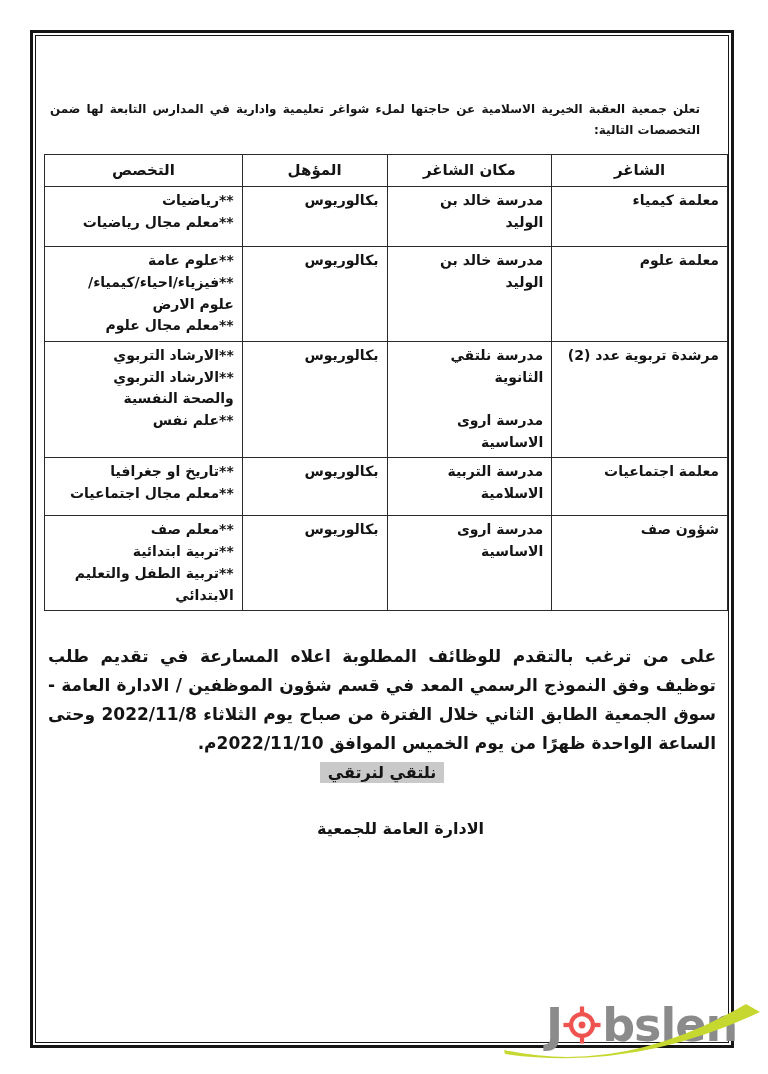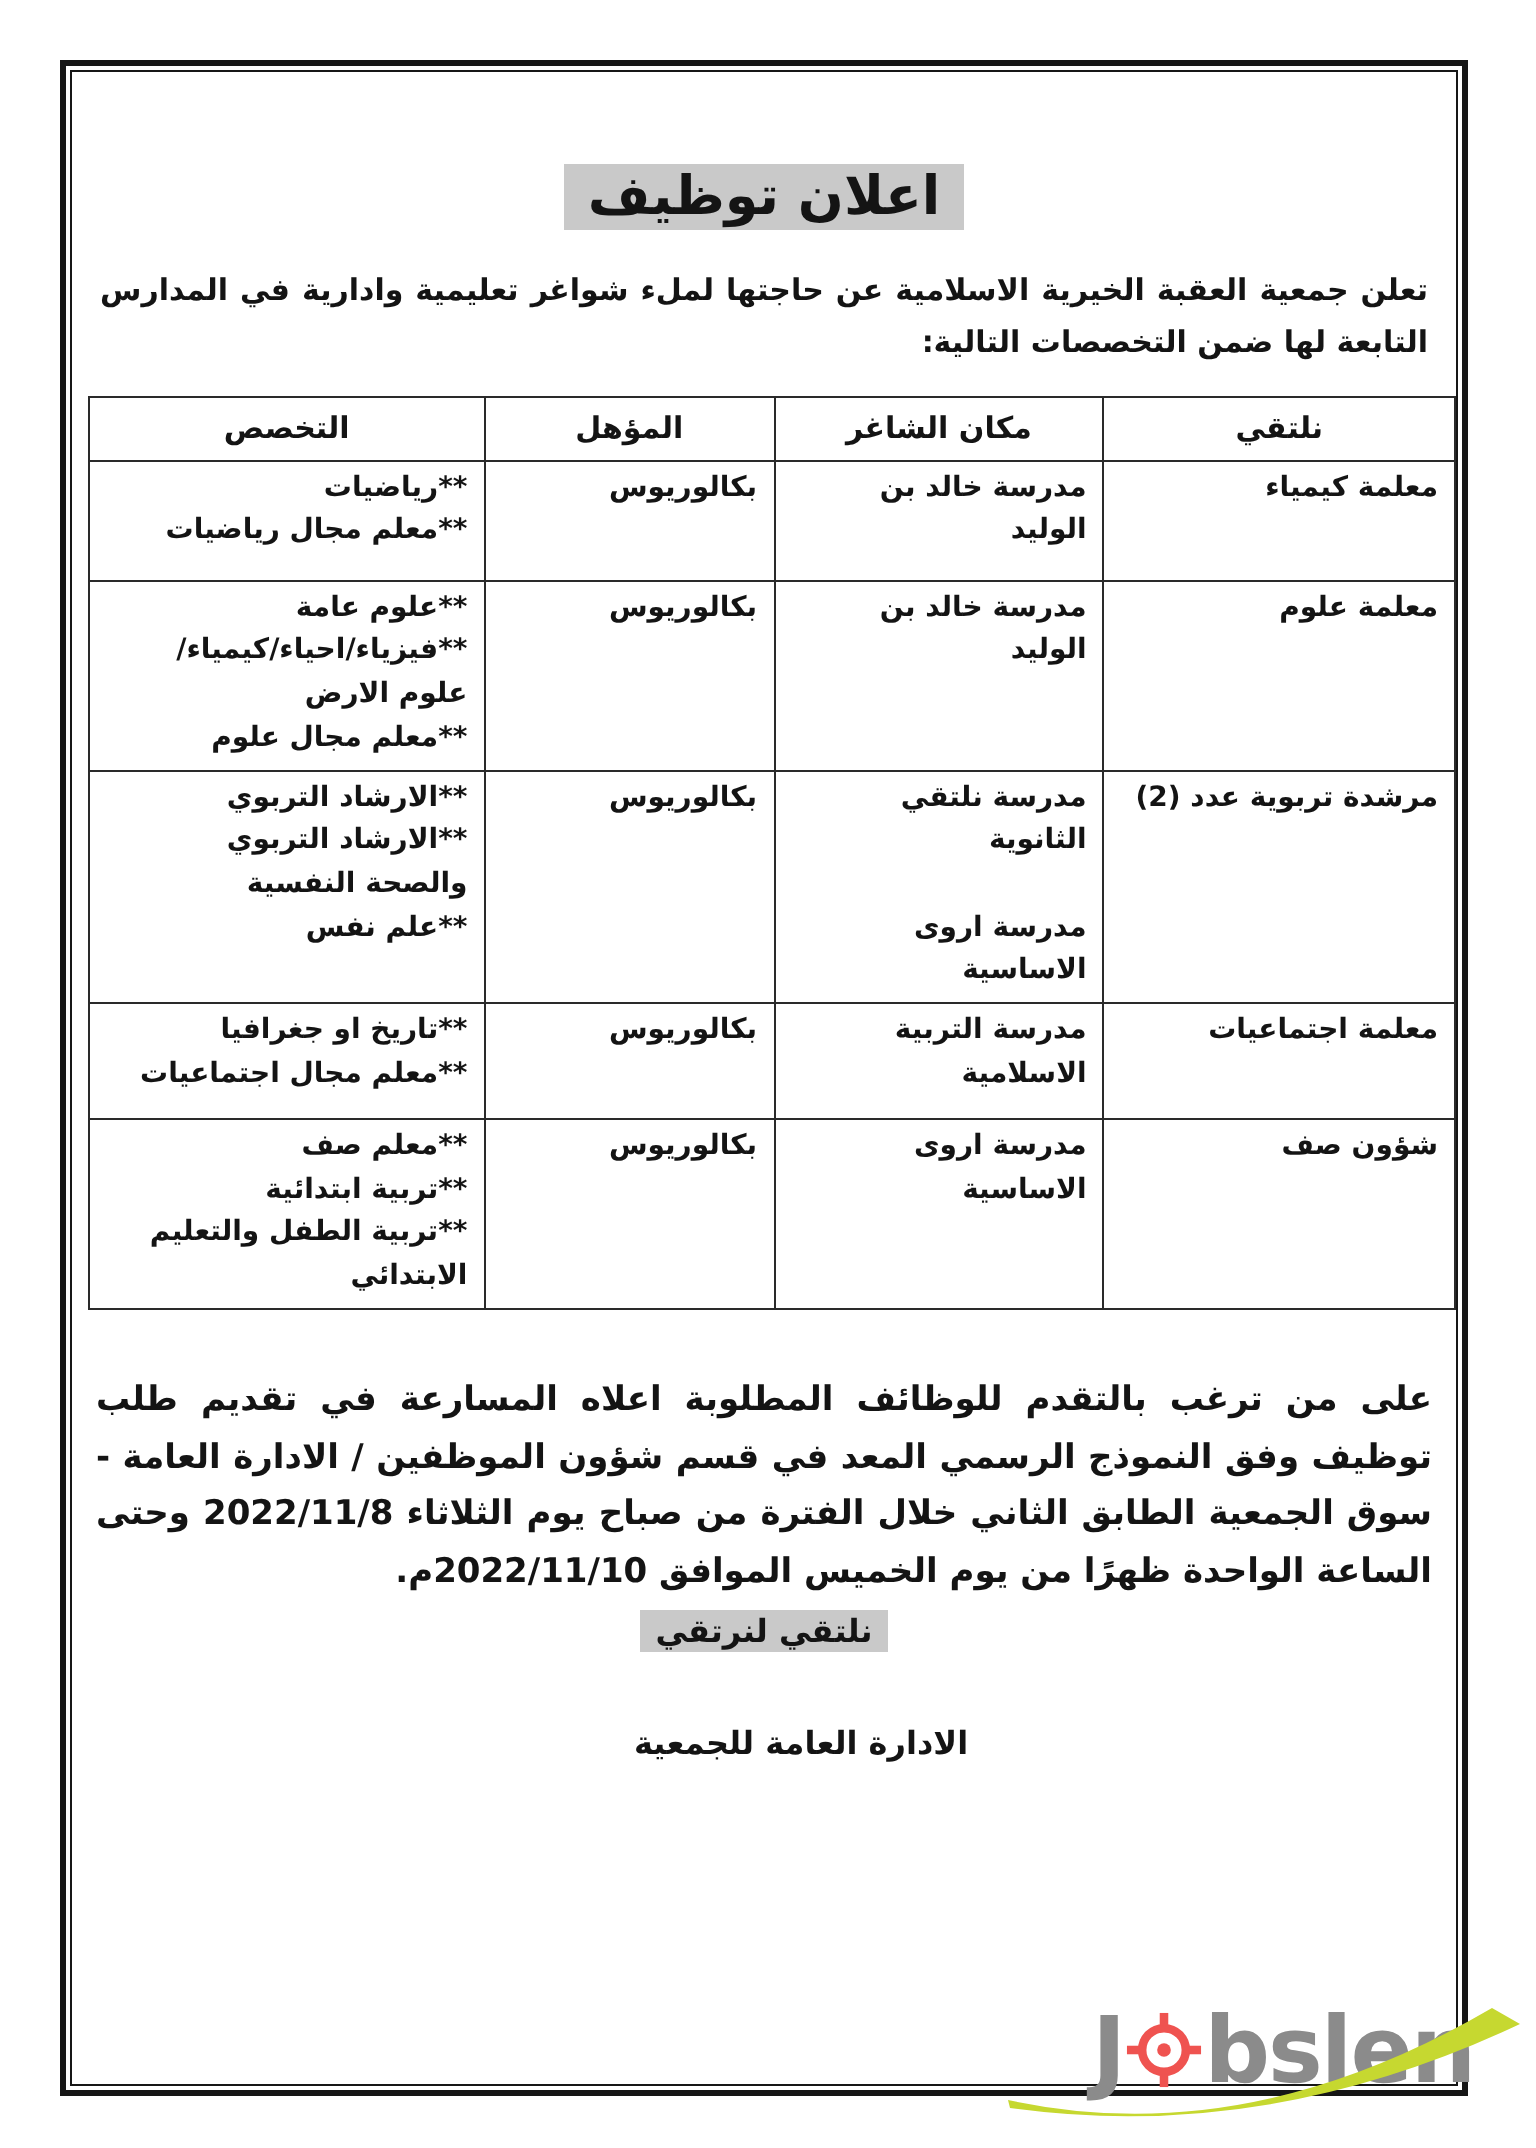--- a/index.html
+++ b/index.html
@@ -15,22 +15,22 @@
   .frame-inner {
     position:absolute; inset:2px; border:1px solid #161616;
     padding:46px 8px 0 8px;
   }
   .doc-title-wrap { text-align:center; }
   .doc-title {
     display:inline-block; font-size:27px; font-weight:bold;
     background:#c9c9c9; padding:1px 12px; direction:rtl;
   }
   .intro {
-    direction:rtl; text-align:justify; font-size:15px; line-height:1.75;
-    margin:17px 6px 0 6px;
+    direction:rtl; text-align:justify; font-size:12px; line-height:1.75;
+    margin:17px 20px 0 6px;
   }
   table.vacancies {
     width:684px; margin:13px auto 0 auto; border-collapse:collapse;
     direction:rtl; font-size:14px;
   }
   table.vacancies th, table.vacancies td {
     border:1px solid #2a2a2a; vertical-align:top; padding:3px 8px 4px 14px;
     font-weight:bold; line-height:1.55;
   }
   table.vacancies th { text-align:center; font-size:15px; padding:4px 22px; }
@@ -66,36 +66,33 @@
   .logo .target { display:inline-block; width:38px; height:38px; margin:0 1px; vertical-align:-3px; }
   .swoosh { position:absolute; left:498px; top:992px; z-index:4; pointer-events:none; }
 </style>
 </head>
 <body>
 
 <div class="page">
   <div class="frame">
     <div class="frame-inner">
 
-      <div class="doc-title-wrap">
-        <span class="doc-title">اعلان توظيف</span>
-      </div>
 
       <p class="intro">تعلن جمعية العقبة الخيرية الاسلامية عن حاجتها لملء شواغر تعليمية وادارية في المدارس التابعة لها  ضمن التخصصات التالية:</p>
 
       <table class="vacancies">
         <colgroup>
           <col class="c-vacancy">
             <col class="c-location">
             <col class="c-qualification">
             <col class="c-specialization">
         </colgroup>
         <thead>
           <tr>
-            <th>نلتقي</th>
+            <th>الشاغر</th>
             <th>مكان الشاغر</th>
             <th>المؤهل</th>
             <th>التخصص</th>
           </tr>
         </thead>
         <tbody>
           <tr class="r-1">
             <td>معلمة كيمياء</td>
             <td>مدرسة خالد بن الوليد</td>
             <td>بكالوريوس</td>

